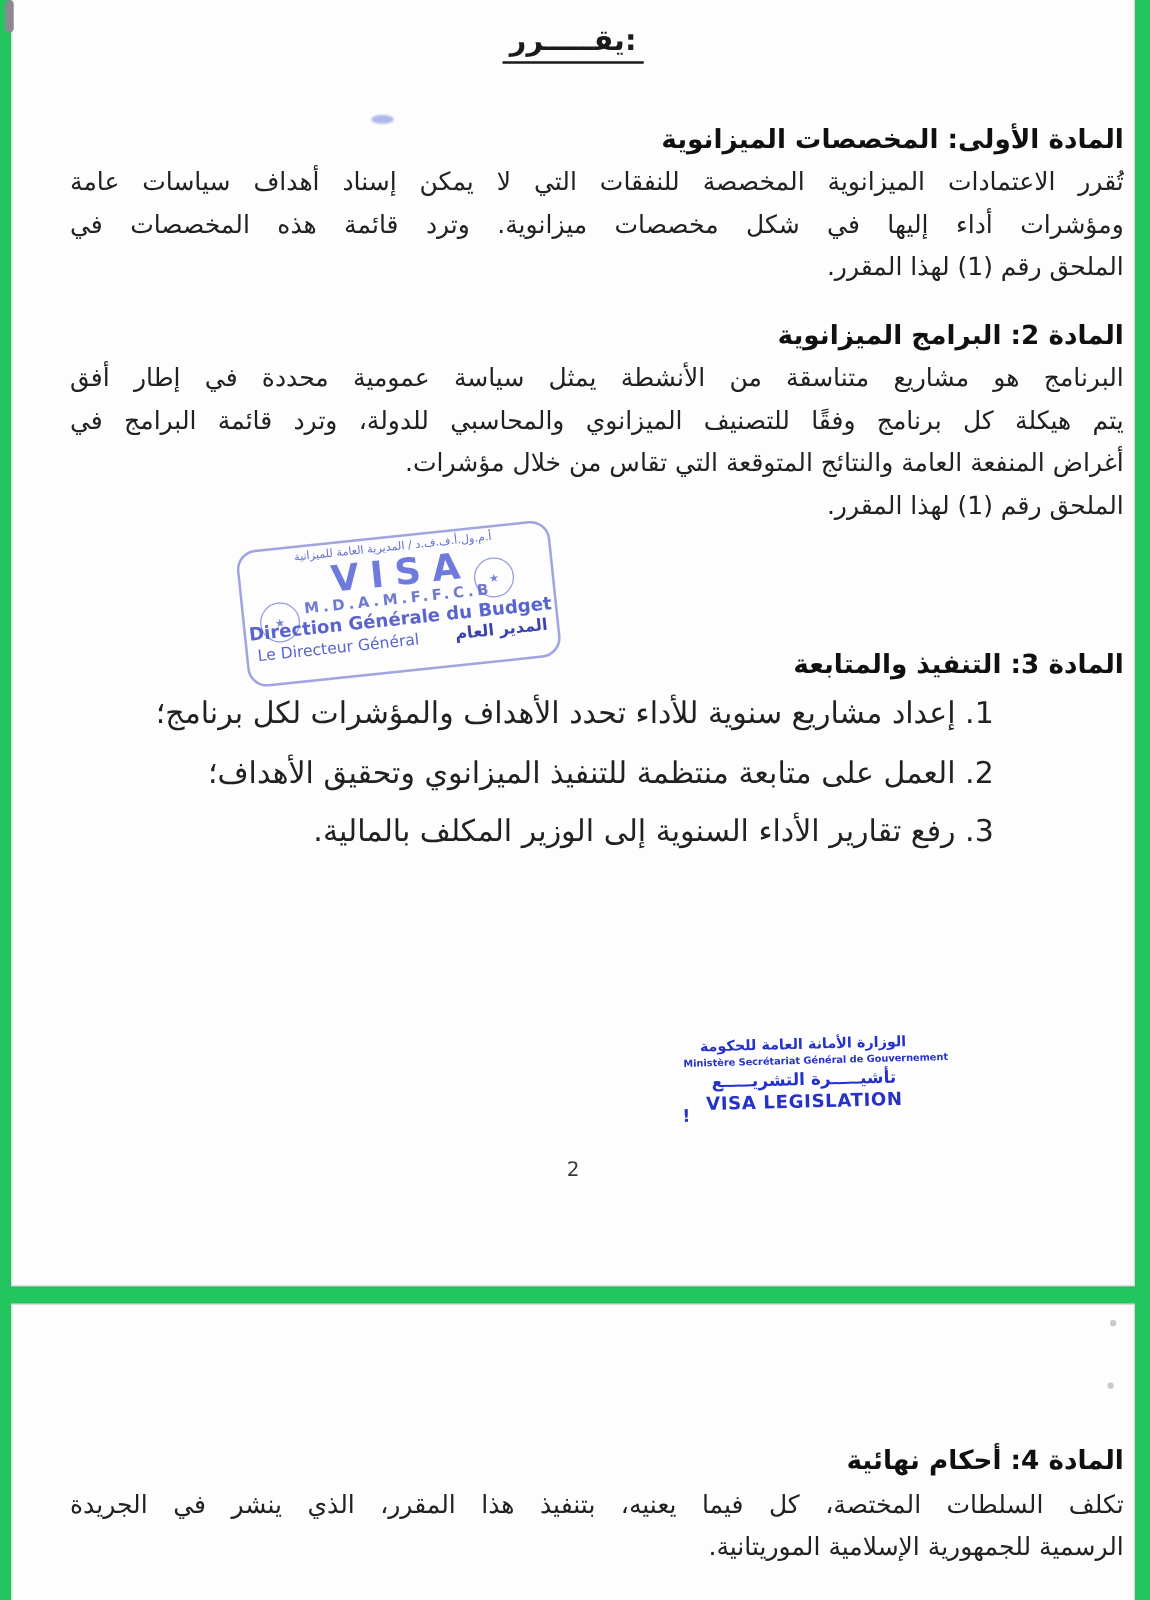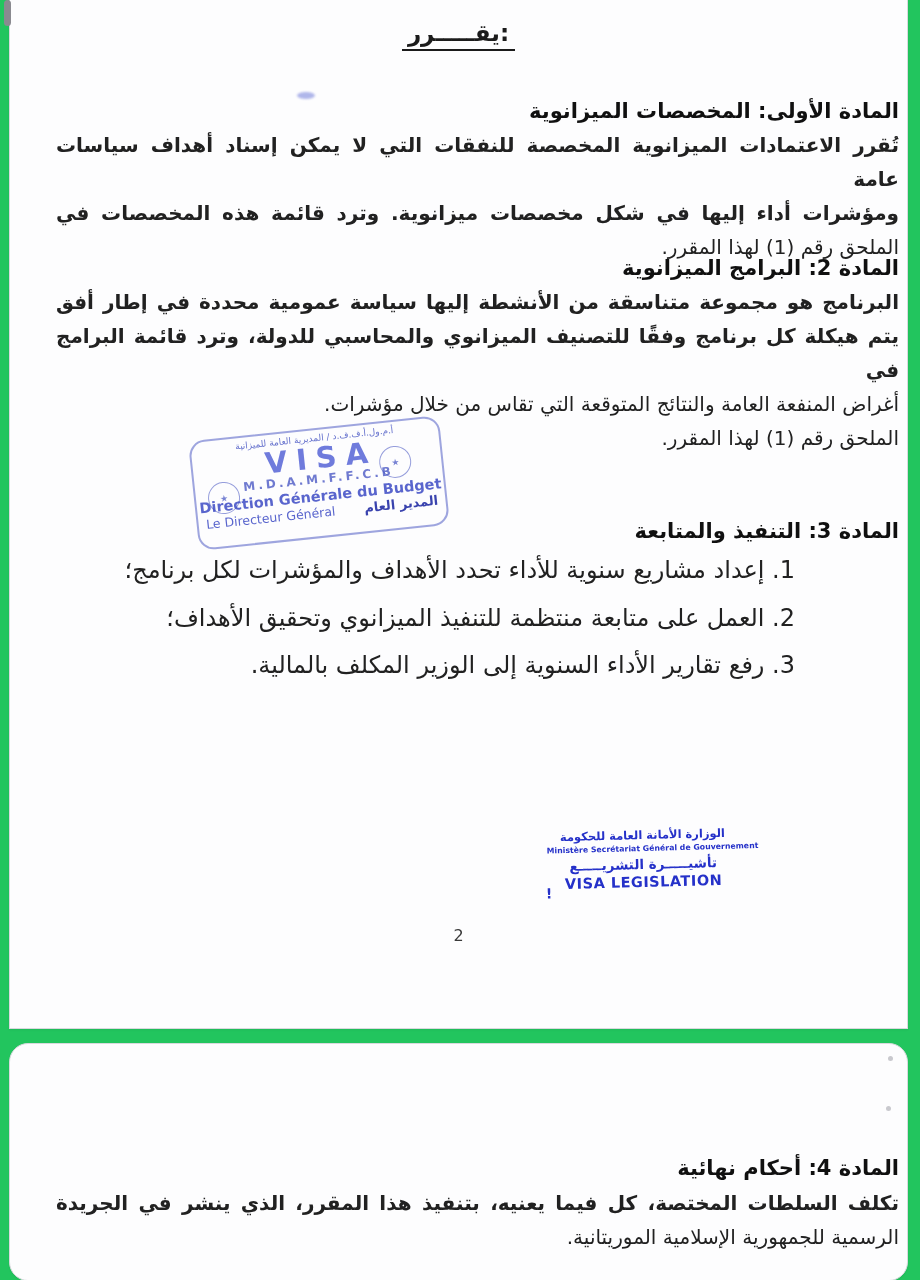--- a/index.html
+++ b/index.html
@@ -1,29 +1,29 @@
 <!DOCTYPE html>
 <html lang="ar"><head>
 <meta charset="utf-8">
 <style>
   html,body{margin:0;padding:0;}
   body{width:920px;height:1280px;background:#ebebee;font-family:"DejaVu Sans",sans-serif;overflow:hidden;}
   .viewport{position:relative;width:920px;height:1280px;background:#22c55e;}
   .page{position:absolute;left:9px;width:899px;background:#fdfdfe;border:1px solid #d9d9de;box-sizing:border-box;box-shadow:0 1px 2px rgba(0,0,0,0.06);}
   .page1{top:-1px;height:1030px;}
-  .page2{top:1043px;height:238px;border-radius:19px;}
+  .page2{top:1043px;height:238px;}
   .scroll-thumb{position:absolute;left:4px;top:0;width:7px;height:26px;background:#8a8a90;border-radius:4px;z-index:5;}
 
   .title-wrap{position:absolute;top:20px;left:0;width:100%;text-align:center;}
   .doc-title{display:inline-block;font-size:23px;font-weight:bold;color:#1b1b1b;border-bottom:2.5px solid #1b1b1b;padding:0 6px 3px;}
 
   .sec{position:absolute;right:8px;left:46px;direction:rtl;color:#212121;font-size:20px;line-height:34px;text-align:right;}
   .sec .h{font-weight:bold;font-size:21px;color:#101010;}
   .line{white-space:nowrap;}
-  .line.fill{white-space:normal;text-align:justify;text-align-last:justify;text-justify:inter-word;font-weight:bold;}
+  .line.fill{white-space:normal;text-align:justify;text-align-last:justify;text-justify:inter-word;}
   .sec-a1{top:94px;}
   .sec-a2{top:251px;}
   .sec-a3{top:474px;margin-top:40px;}
   .sec-a4{top:107px;line-height:34.5px;}
 
   .list-item{position:absolute;right:112px;direction:rtl;color:#212121;font-size:24px;text-align:right;white-space:nowrap;}
   .li-1{top:556px;}
   .li-2{top:604px;}
   .li-3{top:651px;}
 
@@ -70,21 +70,21 @@
 
     <div class="sec sec-a1">
       <div class="h">المادة الأولى: المخصصات الميزانوية</div>
       <div class="line fill">تُقرر الاعتمادات الميزانوية المخصصة للنفقات التي لا يمكن إسناد أهداف سياسات عامة</div>
       <div class="line fill">ومؤشرات أداء إليها في شكل مخصصات ميزانوية. وترد قائمة هذه المخصصات في</div>
       <div class="line">الملحق رقم (1) لهذا المقرر.</div>
     </div>
 
     <div class="sec sec-a2">
       <div class="h">المادة 2: البرامج الميزانوية</div>
-      <div class="line fill">البرنامج هو مجموعة متناسقة من الأنشطة إليها سياسة عمومية محددة في إطار أفق</div>
+      <div class="line fill">البرنامج هو مشاريع متناسقة من الأنشطة يمثل سياسة عمومية محددة في إطار أفق</div>
       <div class="line fill">يتم هيكلة كل برنامج وفقًا للتصنيف الميزانوي والمحاسبي للدولة، وترد قائمة البرامج في</div>
       <div class="line">أغراض المنفعة العامة والنتائج المتوقعة التي تقاس من خلال مؤشرات.</div>
       <div class="line">الملحق رقم (1) لهذا المقرر.</div>
     </div>
 
     <div class="sec sec-a3">
       <div class="h">المادة 3: التنفيذ والمتابعة</div>
     </div>
 
     <div class="list-item li-1">1. إعداد مشاريع سنوية للأداء تحدد الأهداف والمؤشرات لكل برنامج؛</div>

